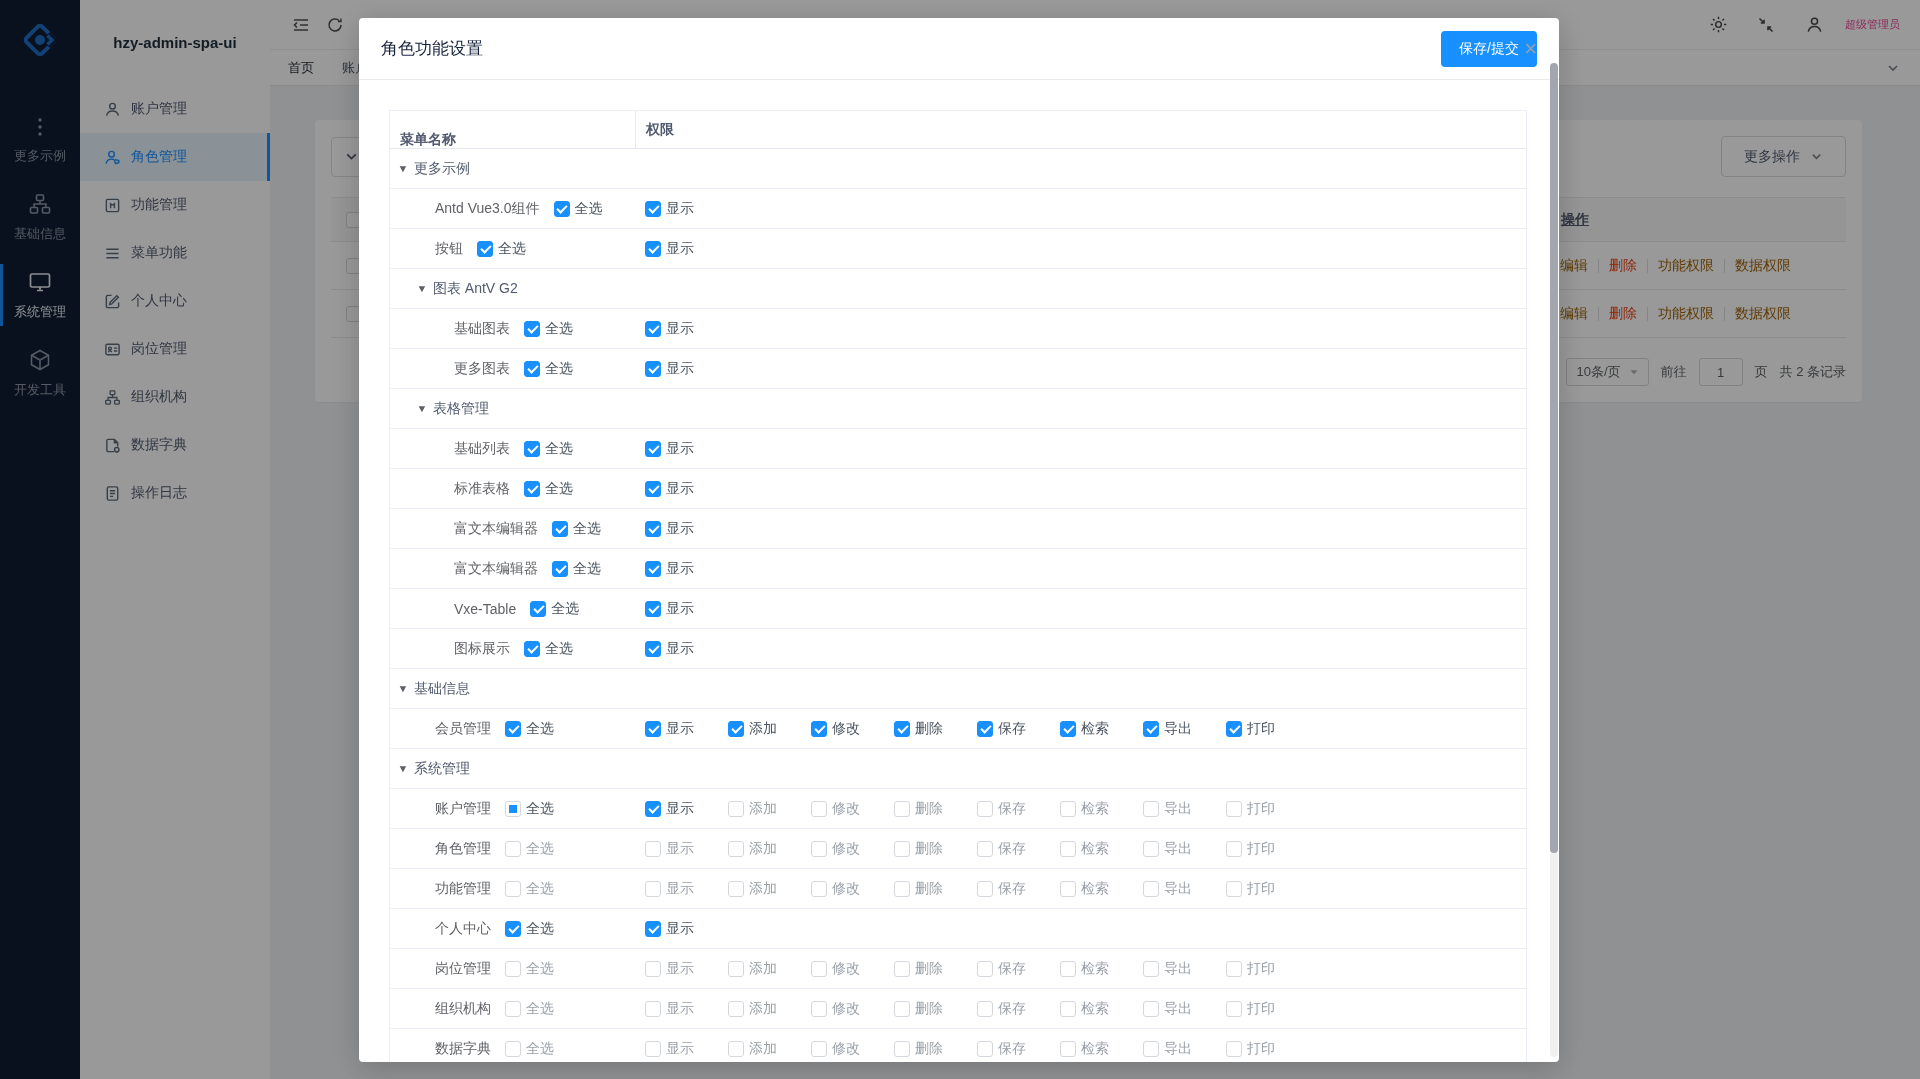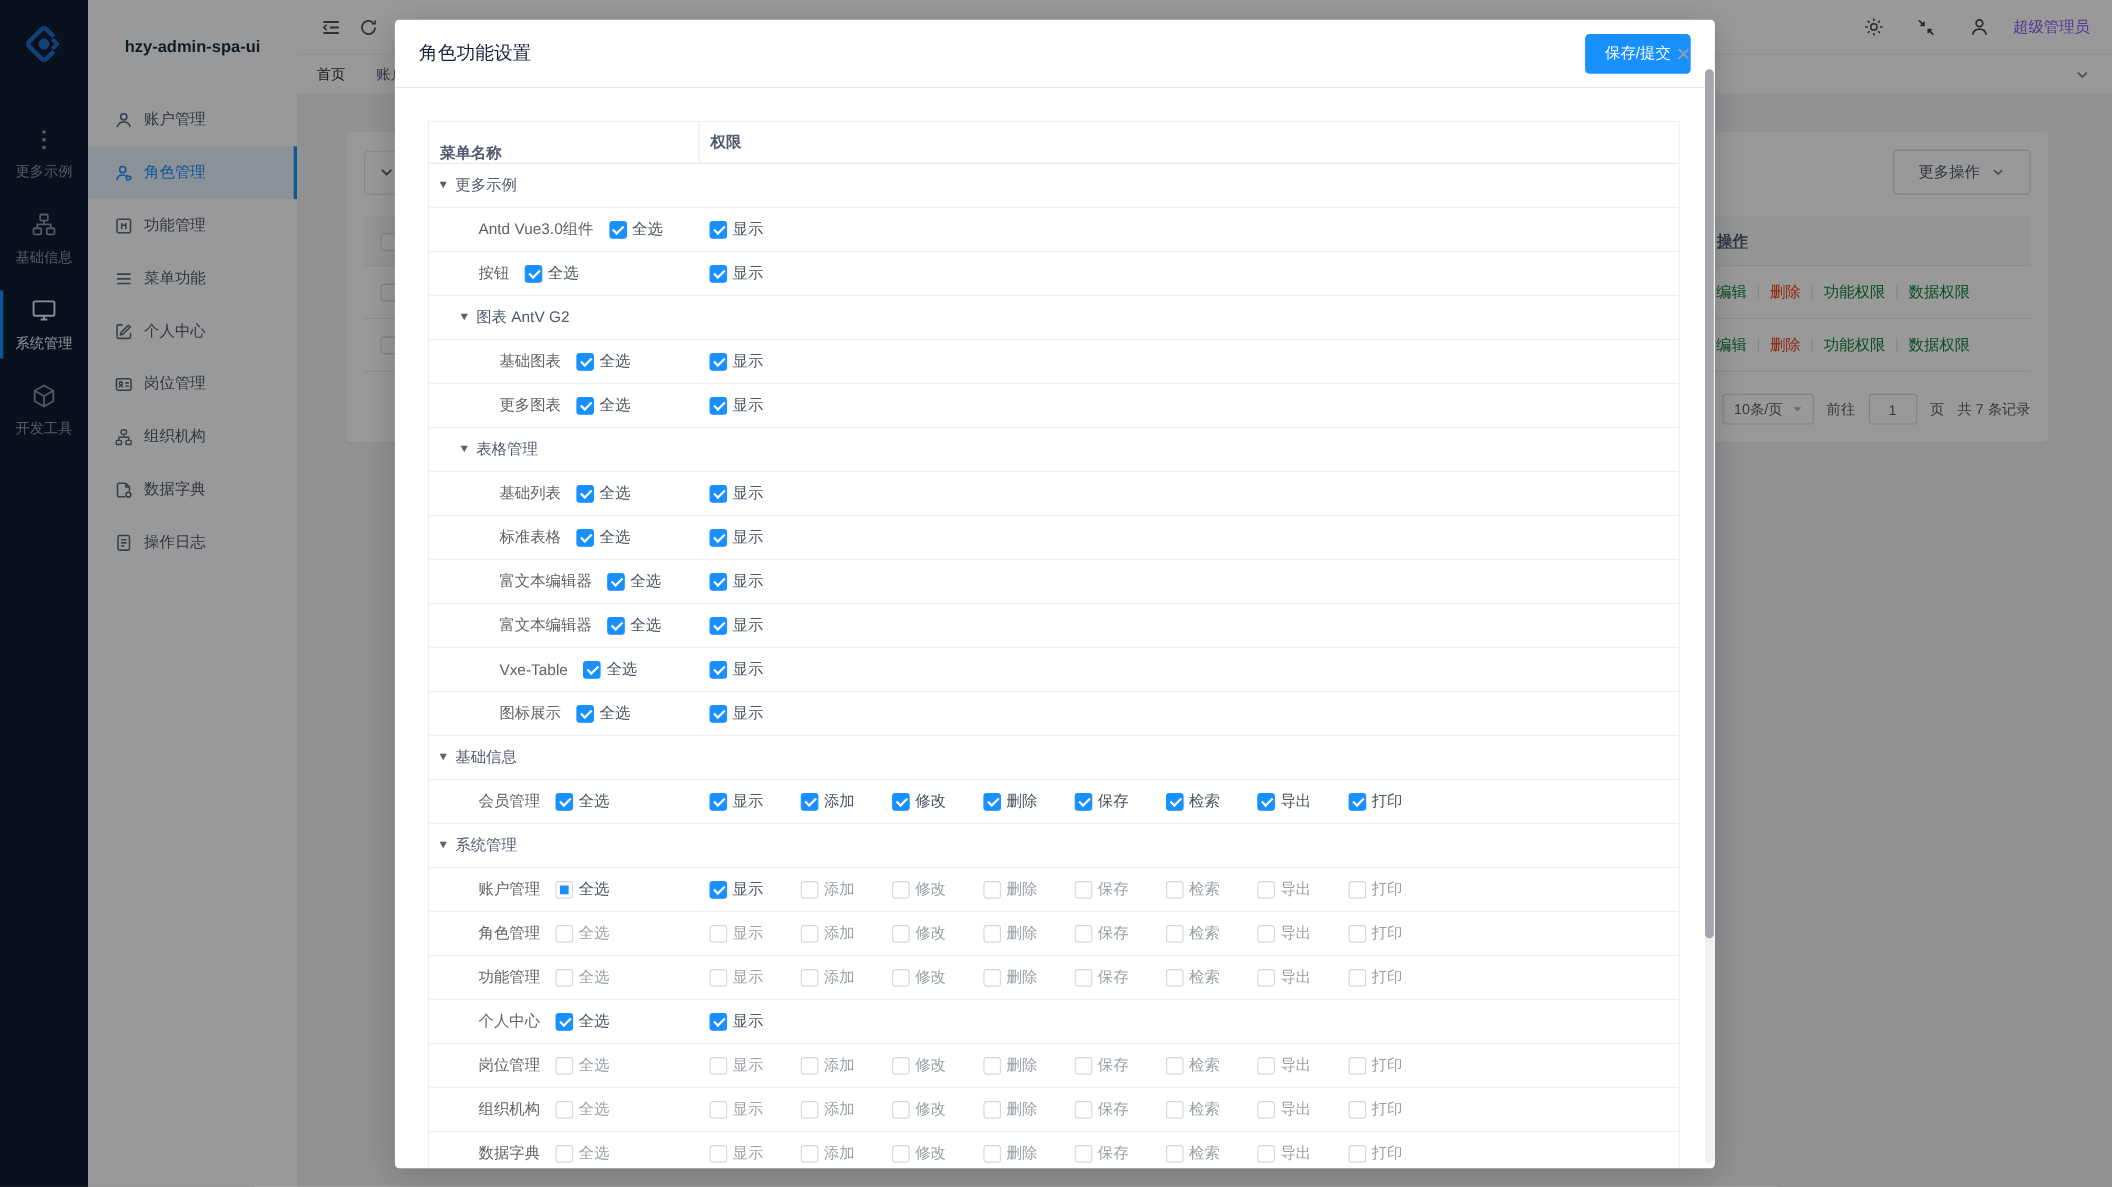--- a/index.html
+++ b/index.html
@@ -21,40 +21,40 @@
   .menu-item { height:48px; display:flex; align-items:center; gap:10px; padding-left:24px; font-size:14px; color:#515a6e; cursor:pointer; }
   .menu-item .micon { color:#5c6b7a; display:flex; }
   .menu-item.active { background:#e7f2fc; color:#1890ff; border-right:3px solid #1890ff; }
   .menu-item.active .micon { color:#1890ff; }
 
   
   .main { position:absolute; left:270px; right:0; top:0; bottom:0; }
   .topbar { height:50px; background:#fff; display:flex; align-items:center; padding:0 20px 0 14px; border-bottom:1px solid #f0f0f0; }
   .tb-icon { width:34px; height:34px; display:flex; align-items:center; justify-content:center; color:#515151; cursor:pointer; }
   .tb-right { margin-left:auto; display:flex; align-items:center; gap:14px; }
-  .tb-user { font-size:14px; color:#8b5cf6; cursor:pointer; }
+  .tb-user { font-size:11px; color:#ec4899; cursor:pointer; }
   .tabbar { height:36px; background:#fff; border-bottom:1px solid #e8e8e8; display:flex; align-items:center; padding:0 20px 0 18px; font-size:13px; }
   .tab { margin-right:28px; color:#515a6e; cursor:pointer; white-space:nowrap; }
   .tab.active { color:#2d3138; }
   .tab-chevron { margin-left:auto; color:#7a8087; cursor:pointer; }
 
   .content { position:absolute; left:0; right:0; top:86px; bottom:0; background:#f0f2f5; padding:34px 58px 16px 45px; }
   .card { background:#fff; border-radius:4px; padding:16px; box-shadow:0 1px 2px rgba(0,0,0,.04); }
   .toolbar { display:flex; align-items:center; justify-content:space-between; margin-bottom:20px; }
   .search-toggle { width:110px; height:40px; border:1px solid #dcdee2; border-radius:4px; display:flex; align-items:center; justify-content:flex-start; padding-left:12px; color:#515a6e; background:#fff; cursor:pointer; }
   .btn-more { height:41px; padding:0 22px; border:1px solid #d9d9d9; border-radius:4px; background:#fff; display:flex; align-items:center; gap:10px; font-size:14px; color:#515a6e; cursor:pointer; }
 
   .btable { border-top:1px solid #e8eaec; }
   .bhead { height:44px; background:#f8f8f9; border-bottom:1px solid #e8eaec; display:flex; align-items:center; font-size:14px; font-weight:bold; color:#515a6e; }
   .brow { height:48px; border-bottom:1px solid #e8eaec; display:flex; align-items:center; font-size:14px; }
   .bcell-cb { width:46px; display:flex; justify-content:center; }
   .bspacer { flex:1; }
   .bop { width:300px; display:flex; align-items:center; }
   .bop-head { width:300px; padding-left:2px;text-decoration:underline; }
-  .blink { cursor:pointer; color:#15803d; }
+  .blink { cursor:pointer; color:#a16207; }
   .blink.danger { color:#ed4014; }
   .bsep { width:1px; height:14px; background:#dcdee2; margin:0 10px; }
 
   .pagination { margin-top:20px; display:flex; align-items:center; justify-content:flex-end; gap:12px; font-size:13px; color:#606266; }
   .psize { height:28px; border:1px solid #d9d9d9; border-radius:3px; padding:0 9px; display:flex; align-items:center; gap:8px; background:#fff; cursor:pointer; }
   .pinput { width:44px; height:28px; border:1px solid #d9d9d9; border-radius:3px; text-align:center; font-size:13px; color:#606266; background:#fff; }
 
   
   .overlay { position:fixed; left:0; top:0; right:0; bottom:0; background:rgba(0,0,0,.40); z-index:10; }
   .modal { position:fixed; left:359px; top:18px; width:1200px; height:1044px; background:#fff; border-radius:4px; z-index:20; box-shadow:0 6px 30px rgba(0,0,0,.2); overflow:hidden; }
@@ -345,21 +345,21 @@
       <div class="pagination">
         <div class="psize">
           <span>10条/页</span>
           <svg width="10" height="10" viewBox="0 0 14 14" fill="#b0b3b8">
               <path d="M2 4.5h10L7 10z"></path>
             </svg>
         </div>
         <span>前往</span>
         <input class="pinput" value="1" style="">
         <span>页</span>
-        <span>共 7 条记录</span>
+        <span>共 2 条记录</span>
       </div>
     </div>
   </div>
 </div>
 
 <div class="overlay"></div>
 
 <div class="modal">
   <div class="mhead">
     <span class="mtitle">角色功能设置</span>

